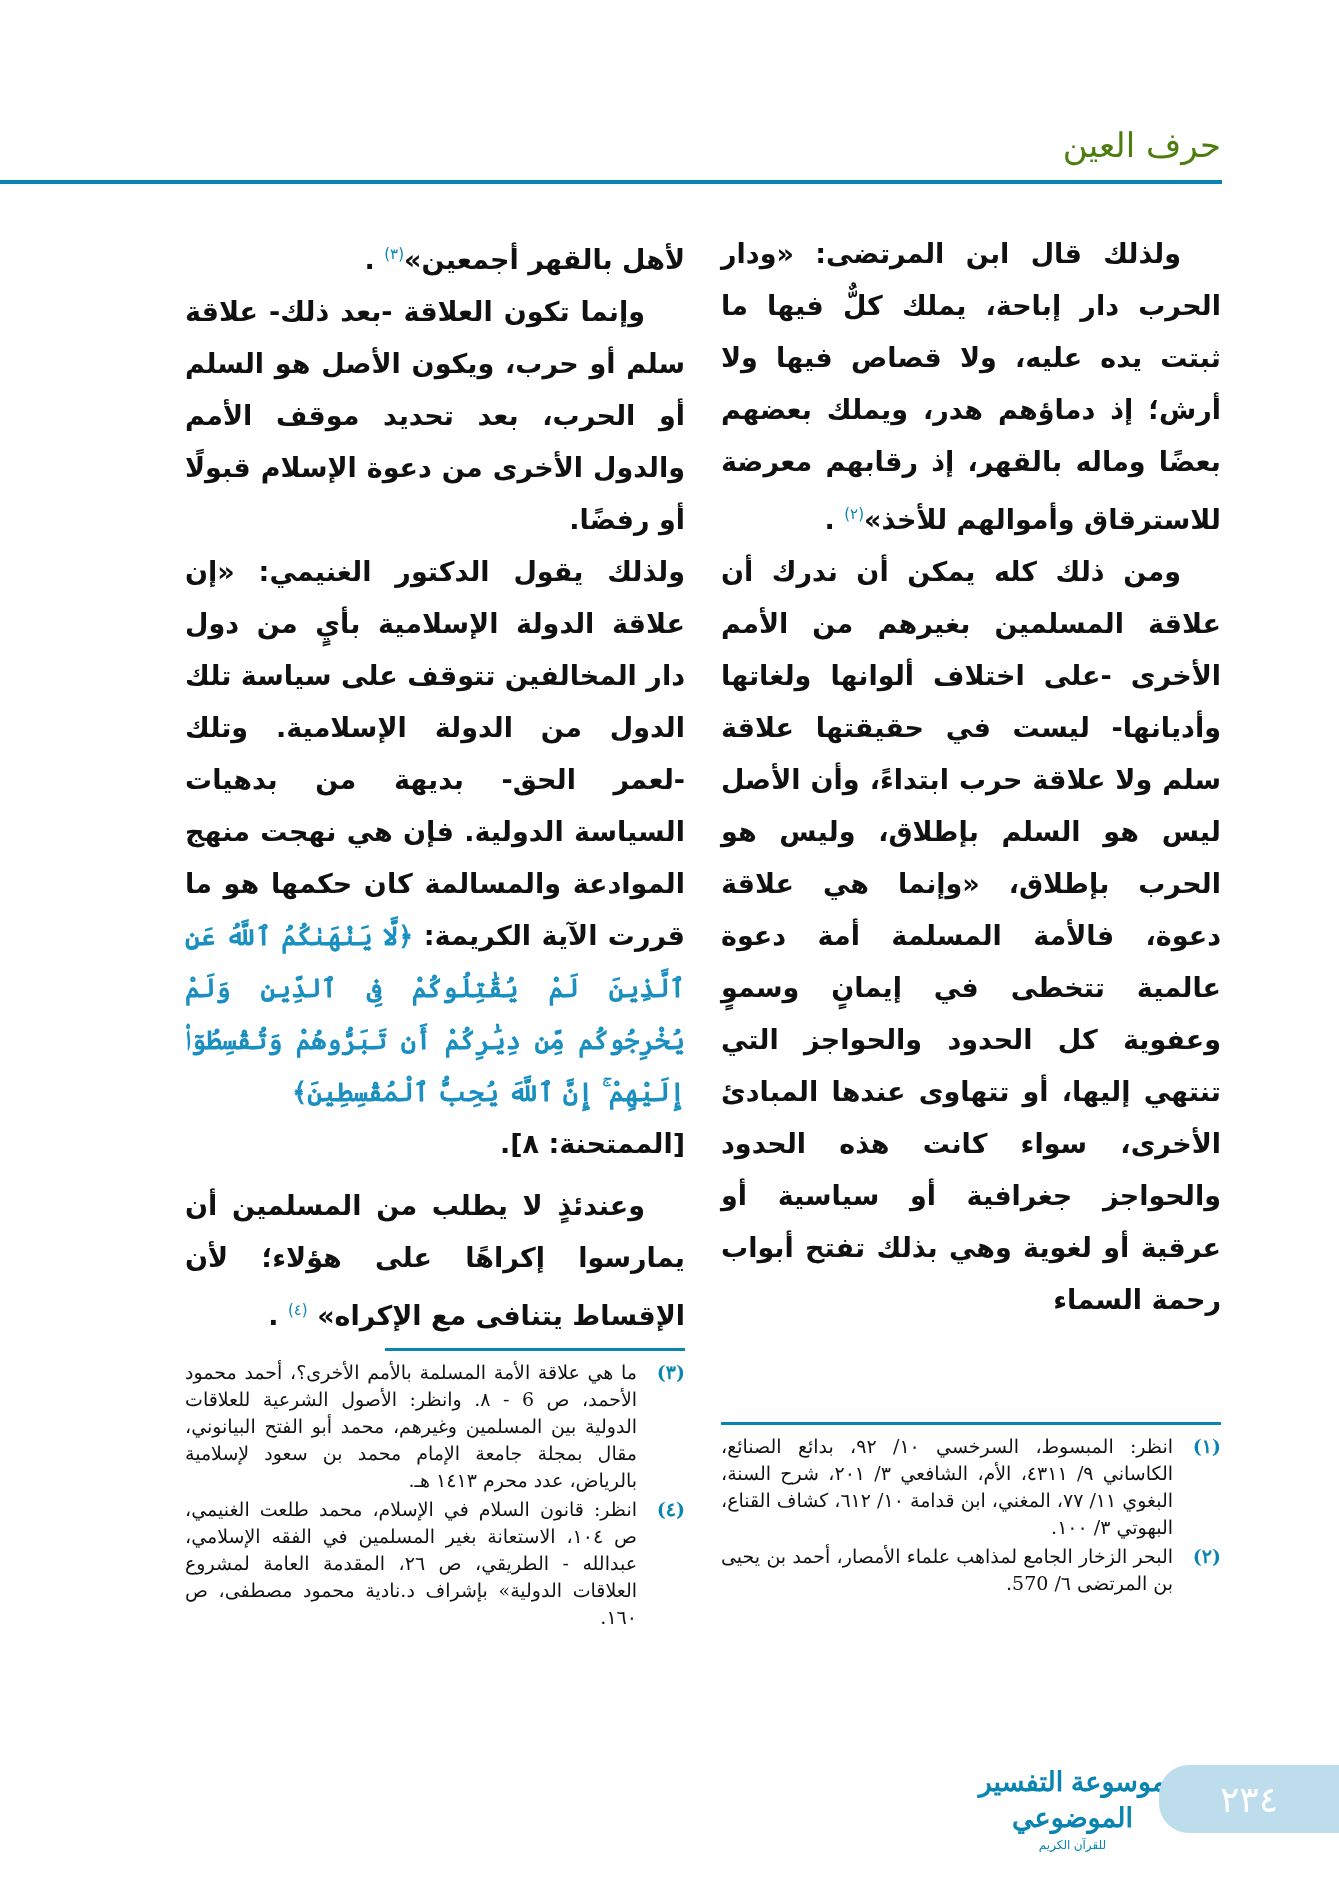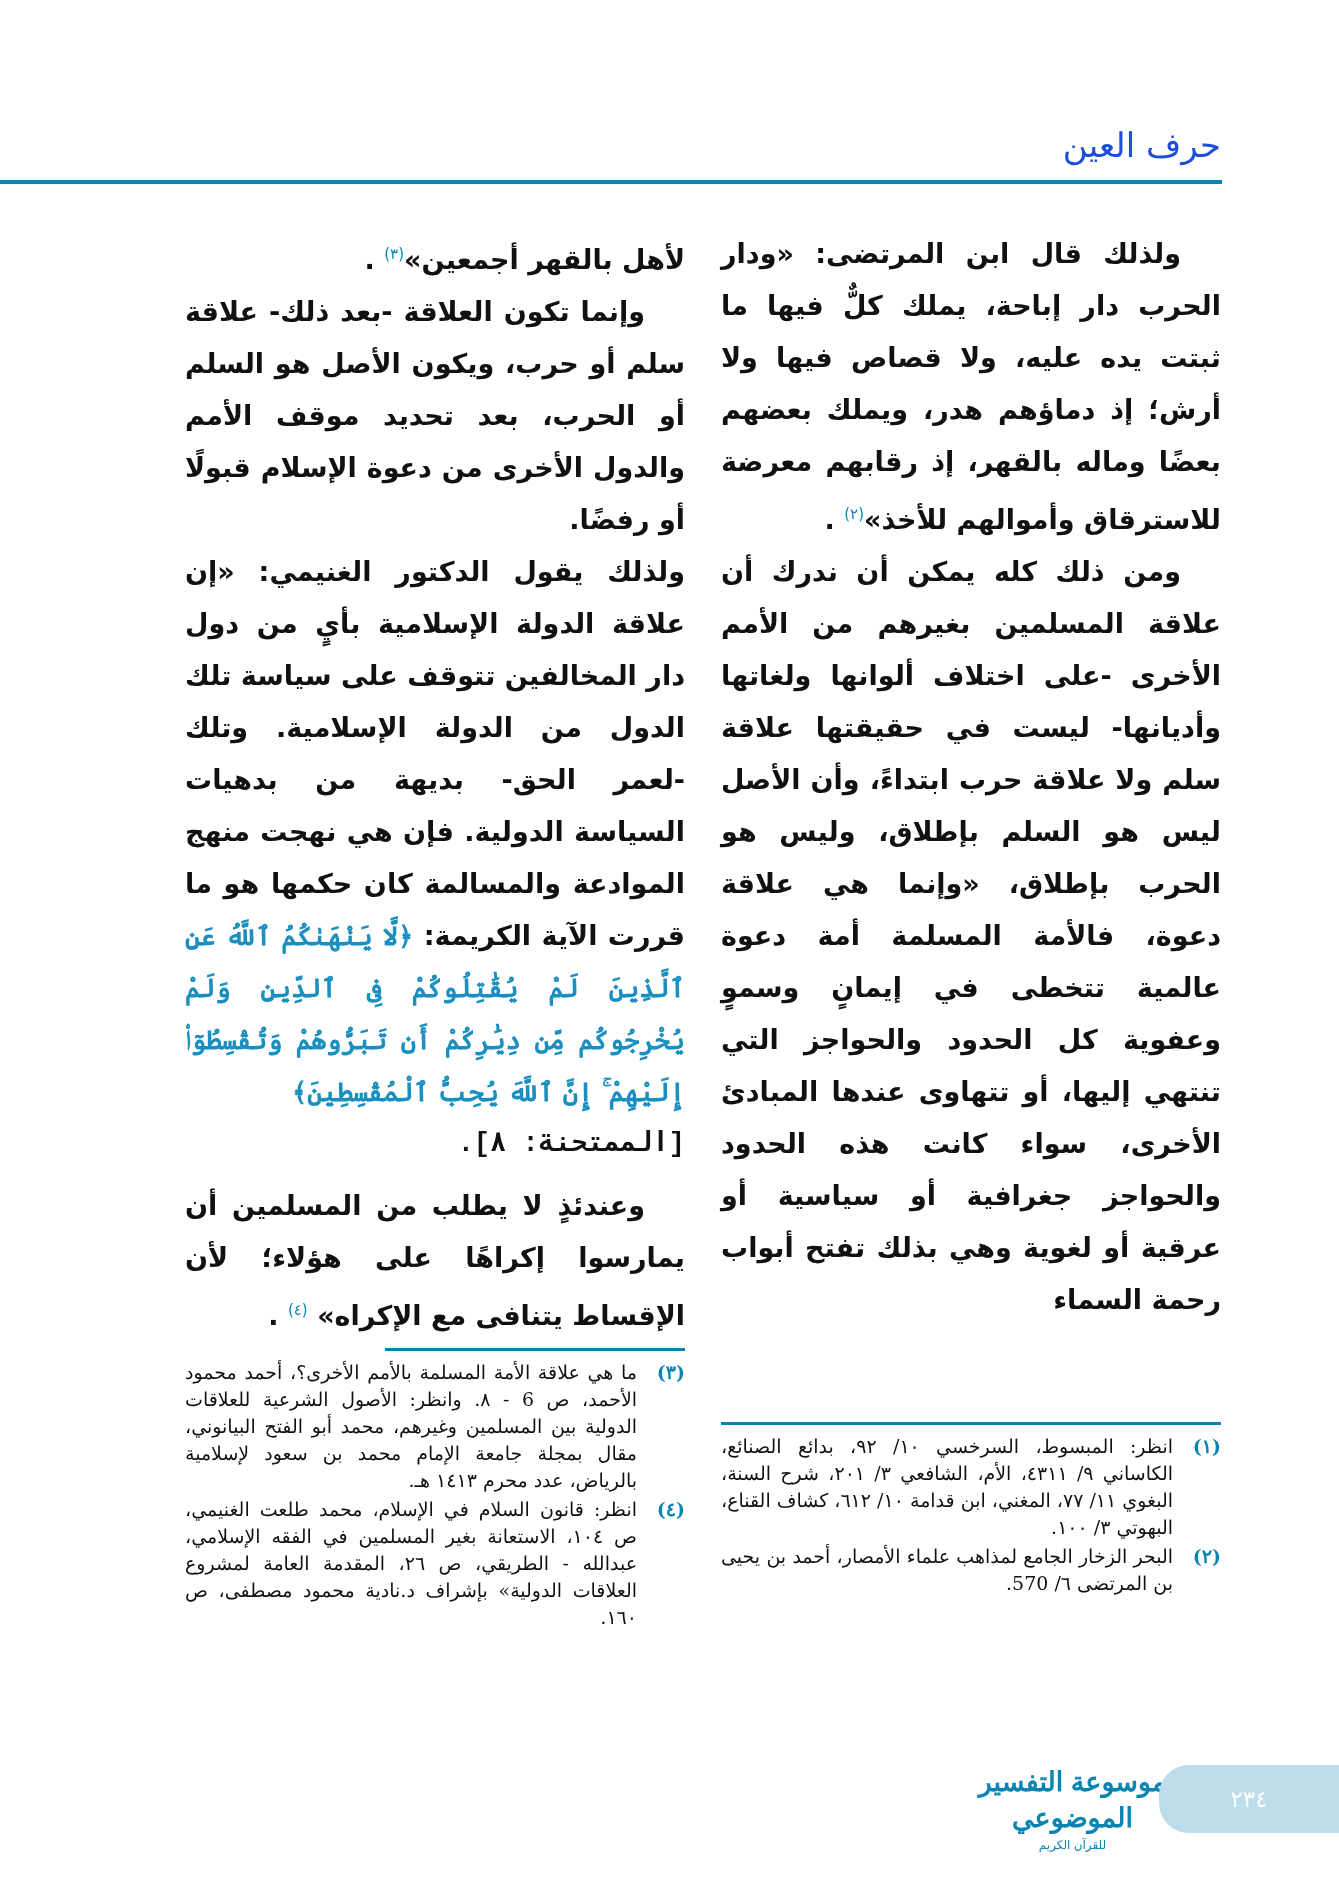--- a/index.html
+++ b/index.html
@@ -2,21 +2,21 @@
 <html lang="ar" dir="rtl"><head>
 <meta charset="utf-8">
 <style>
   html, body { margin: 0; padding: 0; background: #ffffff; }
   body {
     width: 1339px; height: 1890px; position: relative; overflow: hidden;
     font-family: "DejaVu Sans", sans-serif; color: #111;
   }
   .header-title {
     position: absolute; top: 128px; right: 118px;
-    font-family: "DejaVu Serif", serif; font-size: 34px; color: #1d4ed8;
+    font-family: "DejaVu Serif", serif; font-size: 34px; color: #4d7c0f;
     font-weight: normal; margin: 0; line-height: 1;
   }
   .header-rule {
     position: absolute; top: 180px; left: 0; width: 1222px; height: 4px;
     background: #0a84b0;
   }
   .col {
     position: absolute; top: 228px; direction: rtl; text-align: justify;
   }
   .col.right { right: 118px; width: 500px; }
@@ -28,41 +28,41 @@
   .body-text p.indent { text-indent: 40px; }
   .fn-ref { color: #0a84b0; font-size: 15px; vertical-align: super; font-weight: normal; }
   .subheading {
     font-size: 30px !important; line-height: 56px !important; margin-top: 4px !important;
     margin-bottom: 14px !important;
   }
   .quran {
     color: #1a8fc0; font-family: "DejaVu Serif", serif; font-weight: bold;
     font-size: 26px; line-height: 46px;
   }
-  .surah-ref { font-weight: normal; font-size: 20px; color: #111; font-family: Liberation Mono, monospace; }
+  .surah-ref { font-weight: normal; font-size: 20px; color: #111; }
   .fn-rule {
     height: 3px; background: #0a84b0; margin: 6px 0 8px auto;
   }
   .col.left .fn-rule { width: 300px; }
   .footnotes { font-family: "DejaVu Serif", serif; }
   .fn {
     display: flex; flex-direction: row; align-items: flex-start;
     font-size: 19px; line-height: 27px; color: #111; margin-bottom: 2px;
   }
   .fn-num {
     color: #0a84b0; font-weight: bold; min-width: 48px; flex: 0 0 48px;
     font-size: 19px; text-align: right;
   }
   .fn-text { flex: 1; text-align: justify; text-align-last: right; }
   .right-footnotes { position: absolute; top: 1416px; right: 118px; width: 500px; }
   .page-badge {
     position: absolute; top: 1765px; right: 0; width: 180px; height: 68px;
     background: #bddcec; border-radius: 30px 0 0 30px;
     display: flex; align-items: center; justify-content: center;
-    color: #ffffff; font-size: 23px; font-family: "DejaVu Sans", sans-serif;
+    color: #ffffff; font-size: 36px; font-family: "DejaVu Sans", sans-serif;
   }
   .logo {
     position: absolute; top: 1764px; left: 955px; width: 235px; text-align: center;
     color: #0a84b0; font-family: Liberation Sans, sans-serif;
   }
   .logo .main { font-size: 27px; font-weight: bold; line-height: 36px; display:block; }
   .logo .sub { font-size: 12px; line-height: 18px; display:block; }
 </style>
 </head>
 <body>

